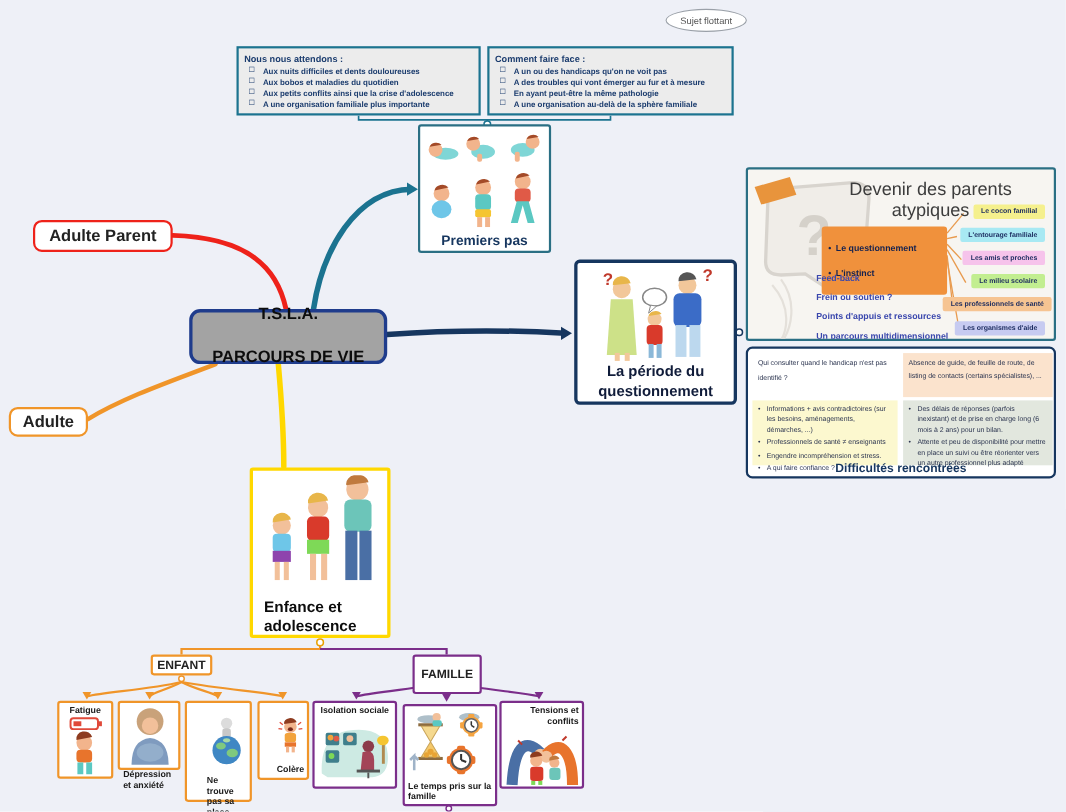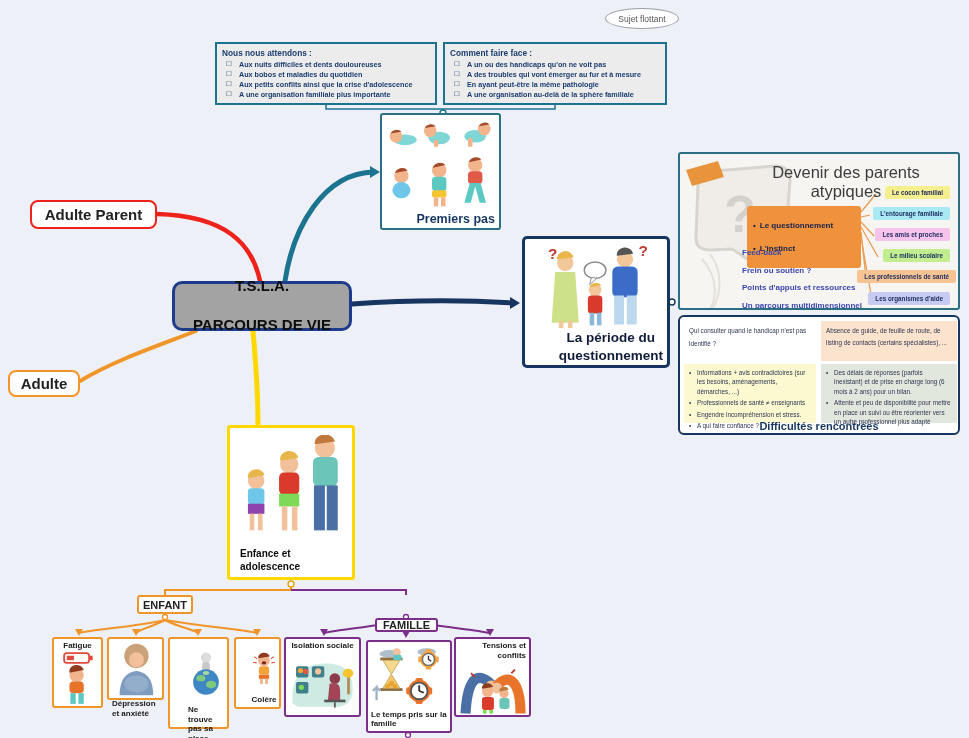--- a/index.html
+++ b/index.html
@@ -23,30 +23,30 @@
   .central{left:172px;top:281px;width:180px;height:50px;background:#a3a3a3;border:3px solid #1f3c8c;
     border-radius:10px;display:flex;flex-direction:column;align-items:center;justify-content:center;
     font-size:15px;font-weight:bold;color:#0c0c0c;line-height:1.25;gap:20px;}
   .pill{display:flex;align-items:center;justify-content:center;background:#fff;border-radius:8px;
     font-weight:bold;color:#222;}
   .adulte-parent{left:30px;top:200px;width:127px;height:29px;border:2.5px solid #ee221a;font-size:15px;}
   .adulte{left:8px;top:370px;width:72px;height:27px;border:2.5px solid #f09529;font-size:15px;}
   .branch-tag{display:flex;align-items:center;justify-content:center;background:#fff;border-radius:3px;
     font-weight:bold;color:#222;font-size:11px;}
   .enfant-tag{left:137px;top:595px;width:56px;height:19px;border:2.5px solid #f09529;}
-  .famille-tag{left:375px;top:618px;width:63px;height:14px;border:2.5px solid #7b2e8a;}
-
-  
-  .pic-node{display:flex;flex-direction:column;align-items:flex-end;padding:4px;}
+  .famille-tag{left:375px;top:595px;width:63px;height:36px;border:2.5px solid #7b2e8a;}
+
+  
+  .pic-node{display:flex;flex-direction:column;align-items:center;padding:4px;}
   .premiers{left:380px;top:113px;width:121px;height:117px;border:2.5px solid #2a6f84;border-radius:3px;}
   .premiers .pic-label{font-size:12.5px;font-weight:bold;color:#16365f;margin-top:1px;}
   .periode{left:522px;top:236px;width:148px;height:132px;border:3px solid #16365f;border-radius:5px;}
   .periode .pic-label{font-size:13.5px;font-weight:bold;color:#101c3a;text-align:center;line-height:1.35;}
   .enfance{left:227px;top:425px;width:128px;height:155px;border:3px solid #ffd800;border-radius:3px;align-items:flex-start;}
-  .enfance .pic-label{font-size:10px;font-weight:bold;color:#0c0c0c;text-align:left;line-height:1.3;padding-left:6px;}
+  .enfance .pic-label{font-size:14px;font-weight:bold;color:#0c0c0c;text-align:left;line-height:1.3;padding-left:6px;}
   .pic-area{flex:1;display:flex;align-items:center;justify-content:center;width:100%;}
 
   
   .devenir{left:678px;top:152px;width:282px;height:158px;border:2px solid #2a6f84;border-radius:3px;
     background:#f7f5f1;overflow:hidden;}
   .devenir-title{position:absolute;left:58px;right:4px;top:9px;text-align:center;font-size:16.5px;color:#3c3c3c;}
   .orange-box{position:absolute;left:67px;top:52px;width:114px;height:62px;background:#f0913c;border-radius:3px;
     display:flex;flex-direction:column;justify-content:space-evenly;padding:2px 6px;box-sizing:border-box;}
   .orange-box .ob-item{font-size:8px;font-weight:bold;color:#15224f;display:flex;gap:4px;}
   .blue-list{position:absolute;left:62px;top:94px;}

